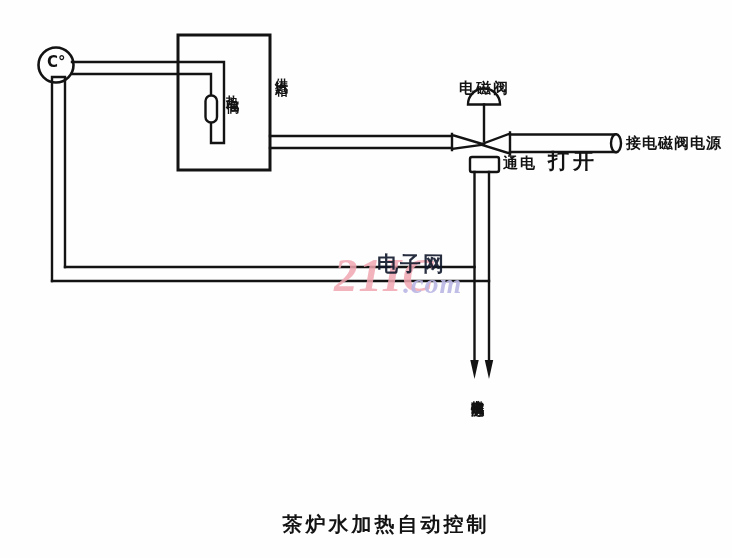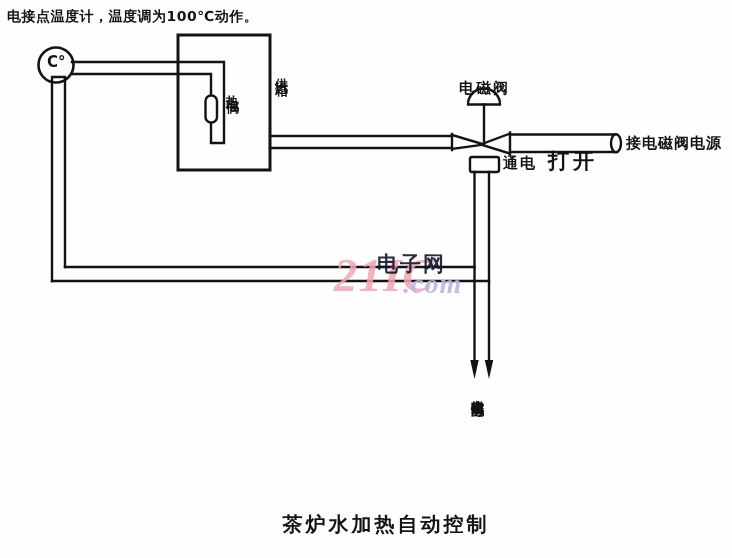--- a/index.html
+++ b/index.html
@@ -77,21 +77,20 @@
       <polygon points="484.8,360 493.2,360 489,379" fill="#131313" stroke="none"></polygon>
     </g>
   </svg>
 
   <div class="watermark">
     <div class="lbl wm-brand" style="position:absolute;color:#f0a6b2;">21IC</div>
     <div class="lbl wm-cn" style="position:absolute;color:#0f172a;">电子网</div>
     <div class="lbl wm-suffix" style="position:absolute;color:#bab6e5;margin-left:28px;">.com</div>
   </div>
 
-  <div class="lbl header-note">电接点温度计，温度调为100℃动作。</div>
 
   <div class="lbl dial-label">C°</div>
 
   <div class="lbl vtext thermocouple-label">热电偶</div>
 
   <div class="lbl vtext steambox-label">供汽箱</div>
 
   <div class="lbl valve-label">电磁阀</div>
 
   <div class="lbl pipe-label">接电磁阀电源</div>

